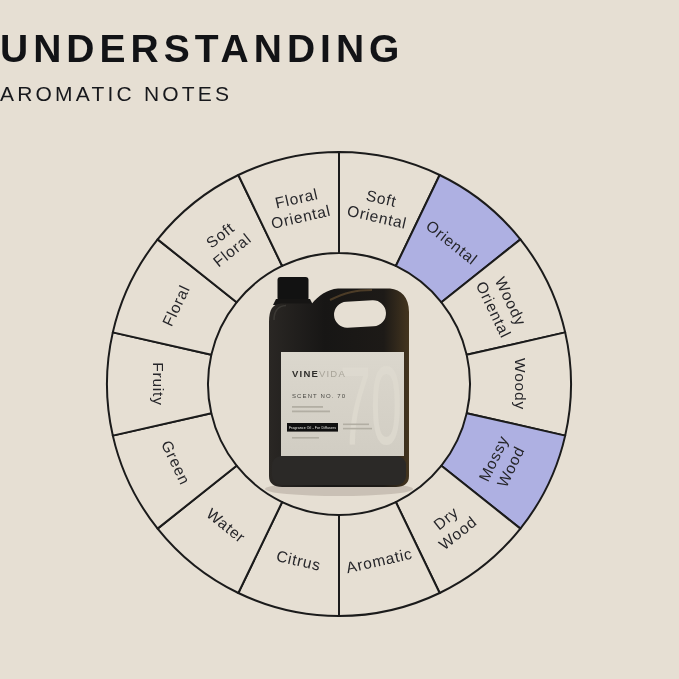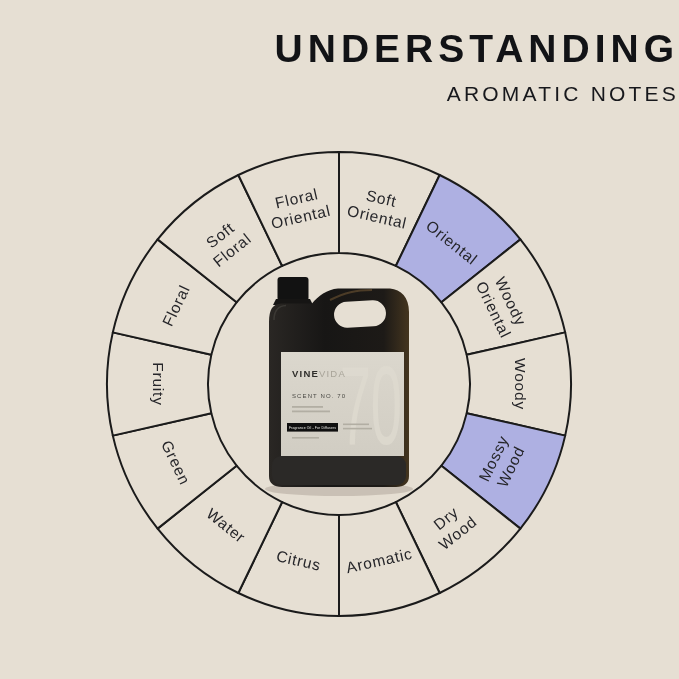--- a/index.html
+++ b/index.html
@@ -2,30 +2,30 @@
 <html><head>
 <meta charset="utf-8">
 <style>
   html,body{margin:0;padding:0;}
   body{
     width:679px;height:679px;overflow:hidden;
     background:#e6dfd3;
     font-family:"Liberation Sans",sans-serif;
   }
   .stage{position:relative;width:679px;height:679px;}
-  .header{position:absolute;top:0;left:0;width:679px;text-align:right;z-index:2;}
+  .header{position:absolute;top:0;left:0;width:679px;text-align:left;z-index:2;}
   .title{
     margin:29px 0 0 0;
     font-size:39px;font-weight:700;letter-spacing:5px;
     color:#121316;line-height:40px;
   }
   .subtitle{
     margin-top:13px;
     font-size:21px;font-weight:400;letter-spacing:3.2px;
-    color:#17181c;line-height:24px;padding-left:12px;
+    color:#17181c;line-height:24px;
   }
   svg{position:absolute;top:0;left:0;}
   .seg-label{
     font-family:"Liberation Sans",sans-serif;
     font-size:15.5px;letter-spacing:0.8px;fill:#26262a;
   }
   .brand-bold{font-weight:700;fill:#2f2e2b;font-size:9.5px;letter-spacing:1.2px;}
   .brand-light{font-weight:400;fill:#a8a499;font-size:9.5px;letter-spacing:1.2px;}
   .scent-line{font-size:6px;letter-spacing:1.1px;fill:#4a4944;}
   .watermark{font-size:112px;font-weight:400;fill:#dfdbd0;opacity:.8;}

